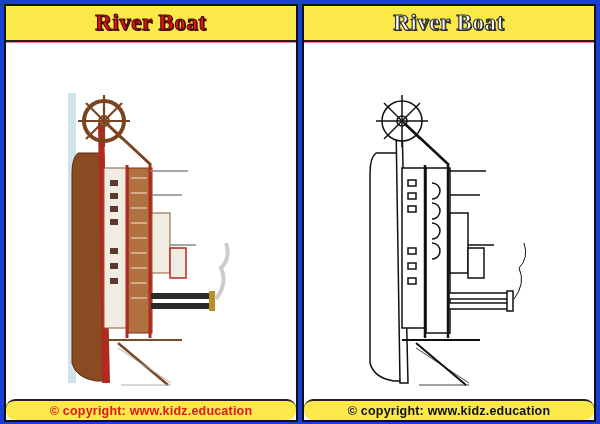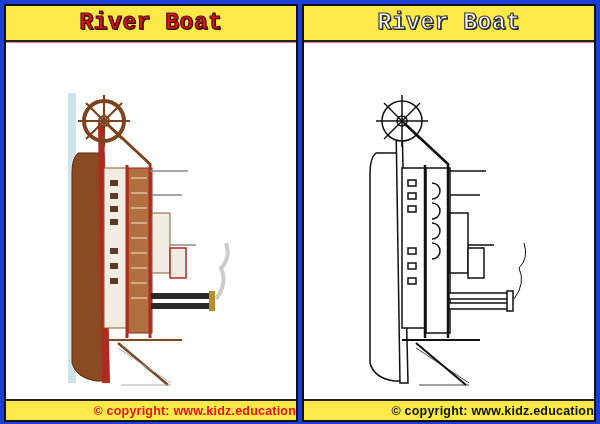--- a/index.html
+++ b/index.html
@@ -18,31 +18,31 @@
   .card.right { left: 302px; }
   .header {
     height: 34px; background: #fbe94a; border-bottom: 2px solid #222;
     display: flex; align-items: center; justify-content: center;
     position: relative;
   }
   .header::after {
     content: ""; position: absolute; left: 0; right: 0; bottom: -3px; height: 1px; background: #e88;
   }
   .title {
-    font-family: Liberation Mono, monospace; font-weight: bold; font-size: 23px;
+    font-family: Liberation Serif, serif; font-weight: bold; font-size: 23px;
     letter-spacing: 0.5px;
   }
   .title.red { color: #e31414; -webkit-text-stroke: 1.2px #4a0a0a; text-shadow: 1px 1px 0 #3a0606; }
   .title.white { color: #fff; -webkit-text-stroke: 1.2px #333; text-shadow: 1px 1px 0 #222; }
   .art { position: absolute; top: 37px; left: 0; width: 290px; height: 355px; background: #fff; }
   .art svg { width: 290px; height: 355px; display: block; }
   .footer {
     position: absolute; bottom: 0; left: 0; right: 0; height: 19px;
     background: #fbe94a; border-top: 2px solid #222;
-    display: flex; align-items: center; justify-content: flex-end;
+    display: flex; align-items: center; justify-content: center; border-radius: 9px;
   }
   .copy { font-family: "Liberation Sans", sans-serif; font-weight: bold; font-size: 12.5px; letter-spacing: 0.2px; }
   .copy.red { color: #e01818; }
   .copy.black { color: #111; }
 </style>
 </head>
 <body>
 
 <div class="card left">
   <div class="header">

